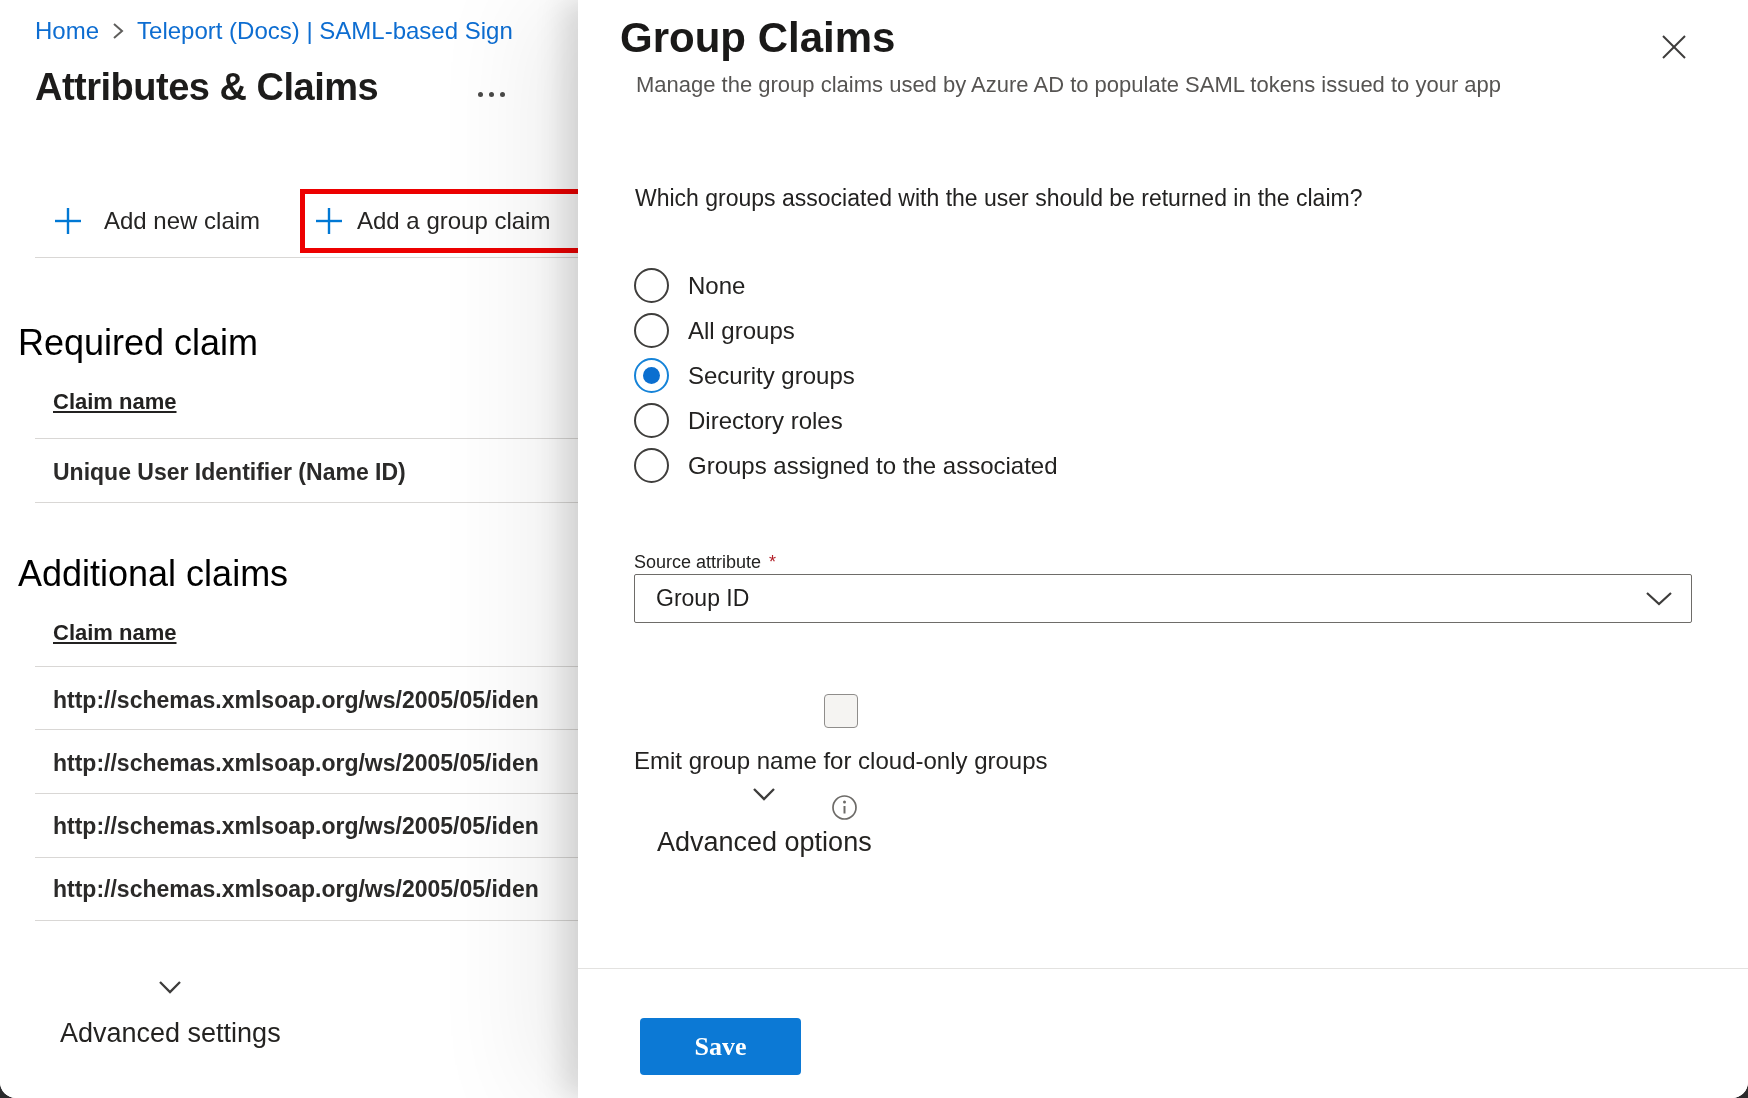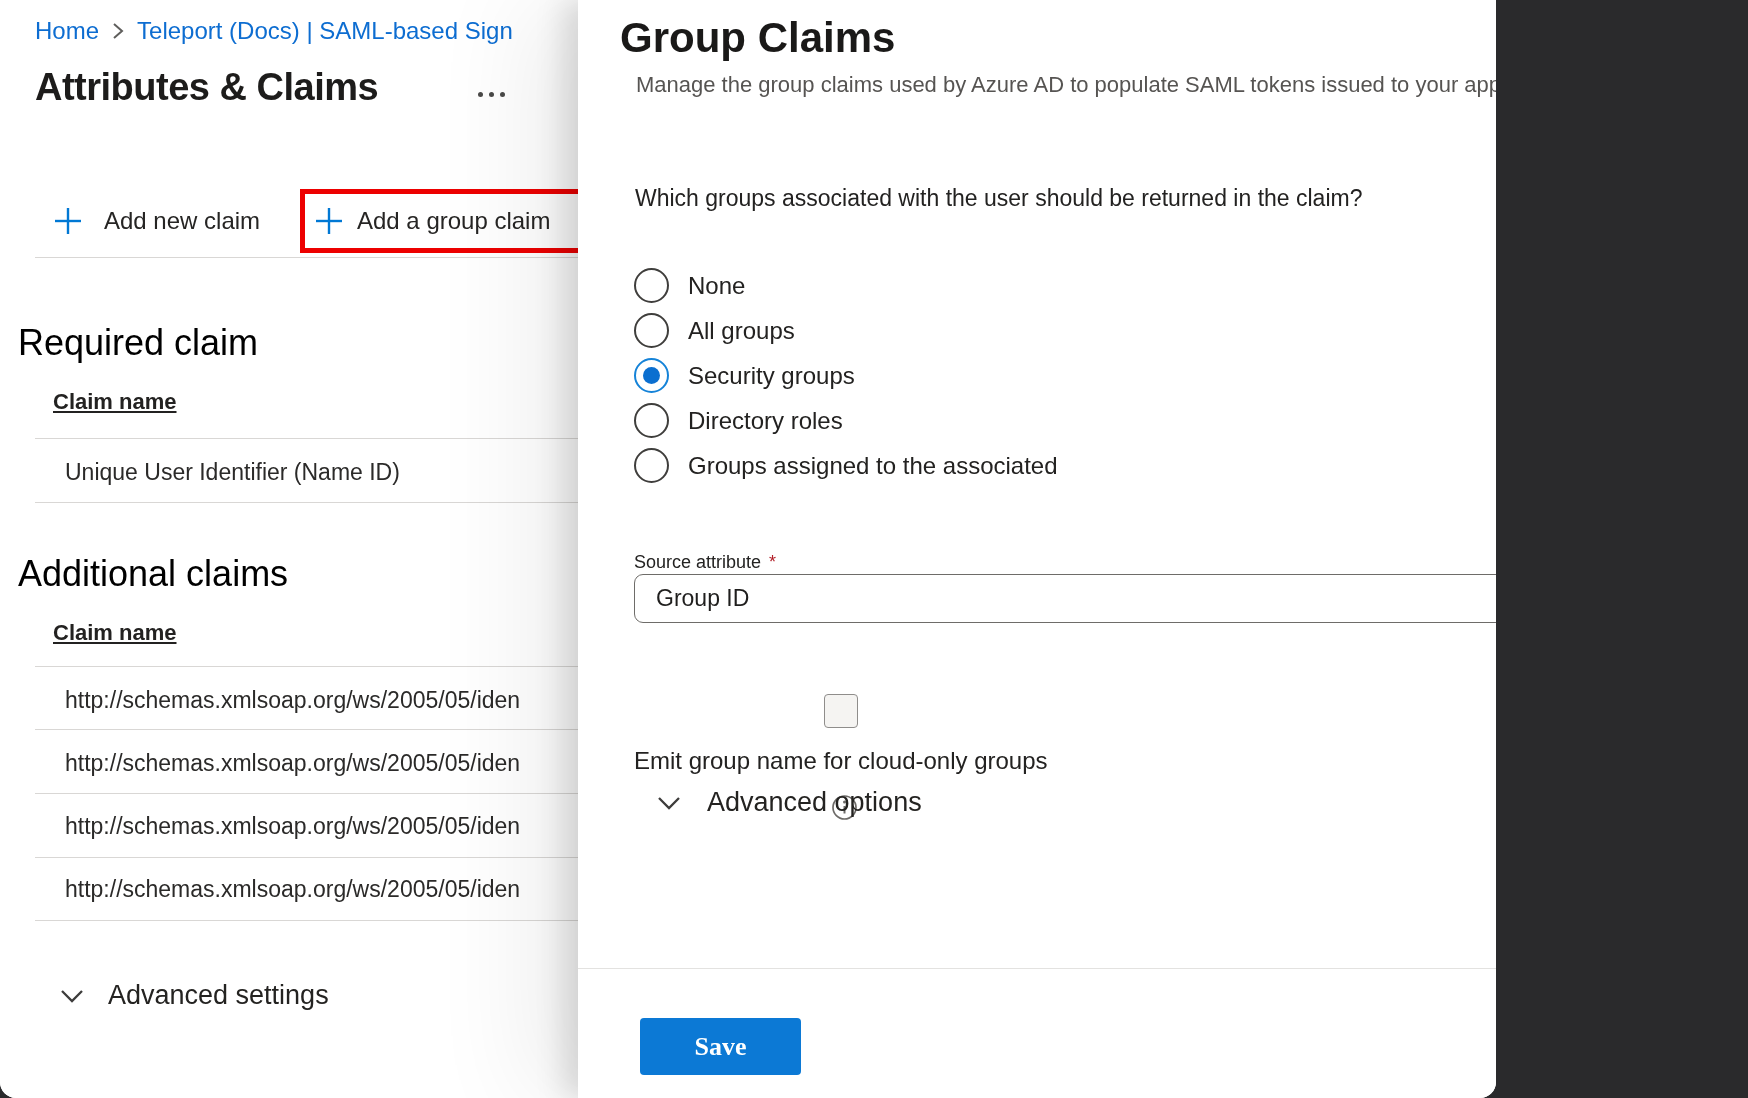--- a/index.html
+++ b/index.html
@@ -1,39 +1,39 @@
 <!DOCTYPE html>
 <html><head>
 <meta charset="utf-8">
 <style>
   html,body{margin:0;padding:0;background:#2a2a2c;}
   .screen{
-    position:relative;width:1496px;height:1098px;background:#ffffff;
+    position:relative;width:1748px;height:1098px;background:#ffffff;
     border-radius:0 0 16px 16px;overflow:hidden;
     font-family:"Liberation Sans","DejaVu Sans",sans-serif;
     color:#242322;
   }
   .abs{position:absolute;}
   
   .left-page{position:absolute;left:0;top:0;width:578px;height:1098px;overflow:hidden;background:#fff;}
   .breadcrumb{left:35px;top:17px;display:flex;align-items:center;gap:13px;font-size:24px;white-space:nowrap;}
   .bc-link{color:#0d6dd1;text-decoration:none;cursor:pointer;}
   .page-title{left:35px;top:66px;font-size:38px;font-weight:700;color:#1d1c1b;letter-spacing:-0.5px;white-space:nowrap;}
   .more-button{left:478px;top:92px;display:flex;gap:6px;align-items:center;cursor:pointer;}
   .more-button .dot{width:5px;height:5px;border-radius:50%;background:#4a4948;}
   .toolbar-btn{display:flex;align-items:center;cursor:pointer;white-space:nowrap;}
   .toolbar-btn .lbl{font-size:24px;color:#262524;}
   .add-new{left:53px;top:206px;gap:21px;}
   .add-group{left:314px;top:206px;gap:13px;}
   .highlight-box{left:300px;top:189px;width:292px;height:64px;border:5px solid #ed0000;box-sizing:border-box;pointer-events:none;}
   .divider{left:35px;width:543px;height:1px;background:#d9d7d5;}
   .section-heading{left:18px;font-size:36px;color:#000000;white-space:nowrap;}
   .col-header{left:53px;font-size:22px;font-weight:700;color:#232221;white-space:nowrap;text-decoration:underline;}
-  .claim-row{left:65px;width:525px;font-size:23px;color:#2b2a29;white-space:nowrap;overflow:hidden;cursor:pointer;}
-  .adv-toggle{display:flex;align-items:center;gap:24px;cursor:pointer;}
+  .claim-row{left:53px;width:525px;font-size:23px;color:#2b2a29;white-space:nowrap;overflow:hidden;cursor:pointer;font-weight:bold;}
+  .adv-toggle{display:flex;align-items:center;gap:24px;cursor:pointer;flex-direction:column;}
   .adv-toggle .lbl{font-size:27px;color:#242321;white-space:nowrap;}
   .advanced-settings{left:60px;top:980px;}
   
   .panel{
     position:absolute;left:578px;top:0;width:1170px;height:1098px;background:#fff;
     box-shadow:-14px 0 28px rgba(0,0,0,0.13), -50px 0 95px rgba(0,0,0,0.07);
   }
   .panel-title{left:42px;top:14px;font-size:42px;font-weight:700;color:#1a1918;white-space:nowrap;}
   .close-button{left:1081px;top:32px;width:30px;height:30px;cursor:pointer;}
   .panel-subtitle{left:58px;top:72px;font-size:22px;color:#565452;white-space:nowrap;}
@@ -41,21 +41,21 @@
   .radio-group{left:56px;top:268px;}
   .radio-row{display:flex;align-items:center;gap:19px;height:35px;margin-bottom:10px;cursor:pointer;}
   .radio-outer{width:35px;height:35px;box-sizing:border-box;border:2.5px solid #3f3e3c;border-radius:50%;
     display:flex;align-items:center;justify-content:center;background:#fff;flex:0 0 auto;}
   .radio-dot{width:17px;height:17px;border-radius:50%;background:transparent;}
   .radio-row.selected .radio-outer{border-color:#1583d8;}
   .radio-row.selected .radio-dot{background:#0b6fd0;}
   .radio-label{font-size:24px;color:#232221;white-space:nowrap;}
   .source-label{left:56px;top:552px;font-size:18px;color:#232221;}
   .req-star{color:#b21f28;margin-left:8px;}
-  .dropdown{left:56px;top:574px;width:1058px;height:49px;box-sizing:border-box;border:1px solid #6e6c69;border-radius:9px;
+  .dropdown{left:56px;top:574px;width:1058px;height:49px;box-sizing:border-box;border:1px solid #6e6c69;border-radius:2px;
     background:#fff;display:flex;align-items:center;justify-content:space-between;padding:0 18px 0 21px;cursor:pointer;}
   .dropdown .value{font-size:23px;color:#1f1e1d;}
   .checkbox-row{left:56px;top:694px;display:flex;align-items:center;gap:19px;flex-direction:column;}
   .checkbox-box{width:34px;height:34px;box-sizing:border-box;border:1.5px solid #8f8d8b;border-radius:4px;background:#f5f4f2;cursor:pointer;flex:0 0 auto;}
   .checkbox-label{font-size:24px;color:#232221;white-space:nowrap;cursor:pointer;}
   .info-icon{margin-left:7px;cursor:pointer;display:flex;}
   .advanced-options{left:79px;top:787px;gap:26px;}
   .footer-divider{left:0;top:968px;width:1170px;height:1px;background:#e3e2e0;}
   .save-button{left:41px;top:1018px;width:161px;height:57px;background:#0c79d5;border:none;border-radius:4px;
     color:#ffffff;font-size:26px;font-weight:700;font-family:Liberation Serif, serif;display:flex;align-items:center;justify-content:center;cursor:pointer;margin-left:21px;}

